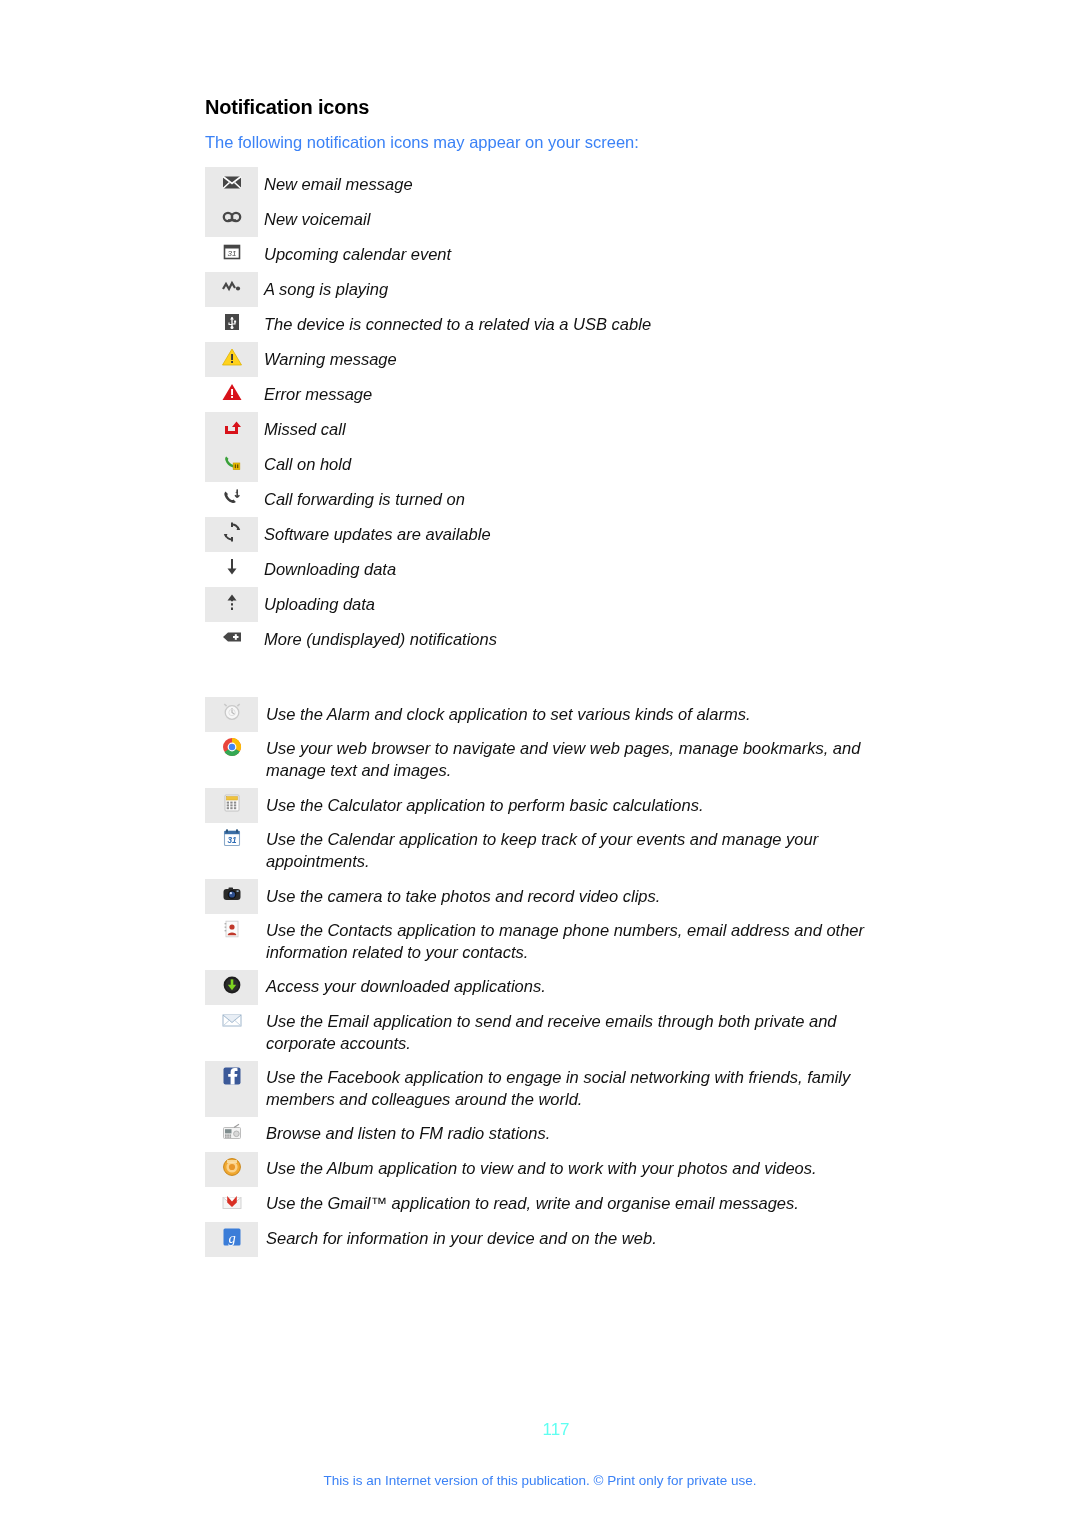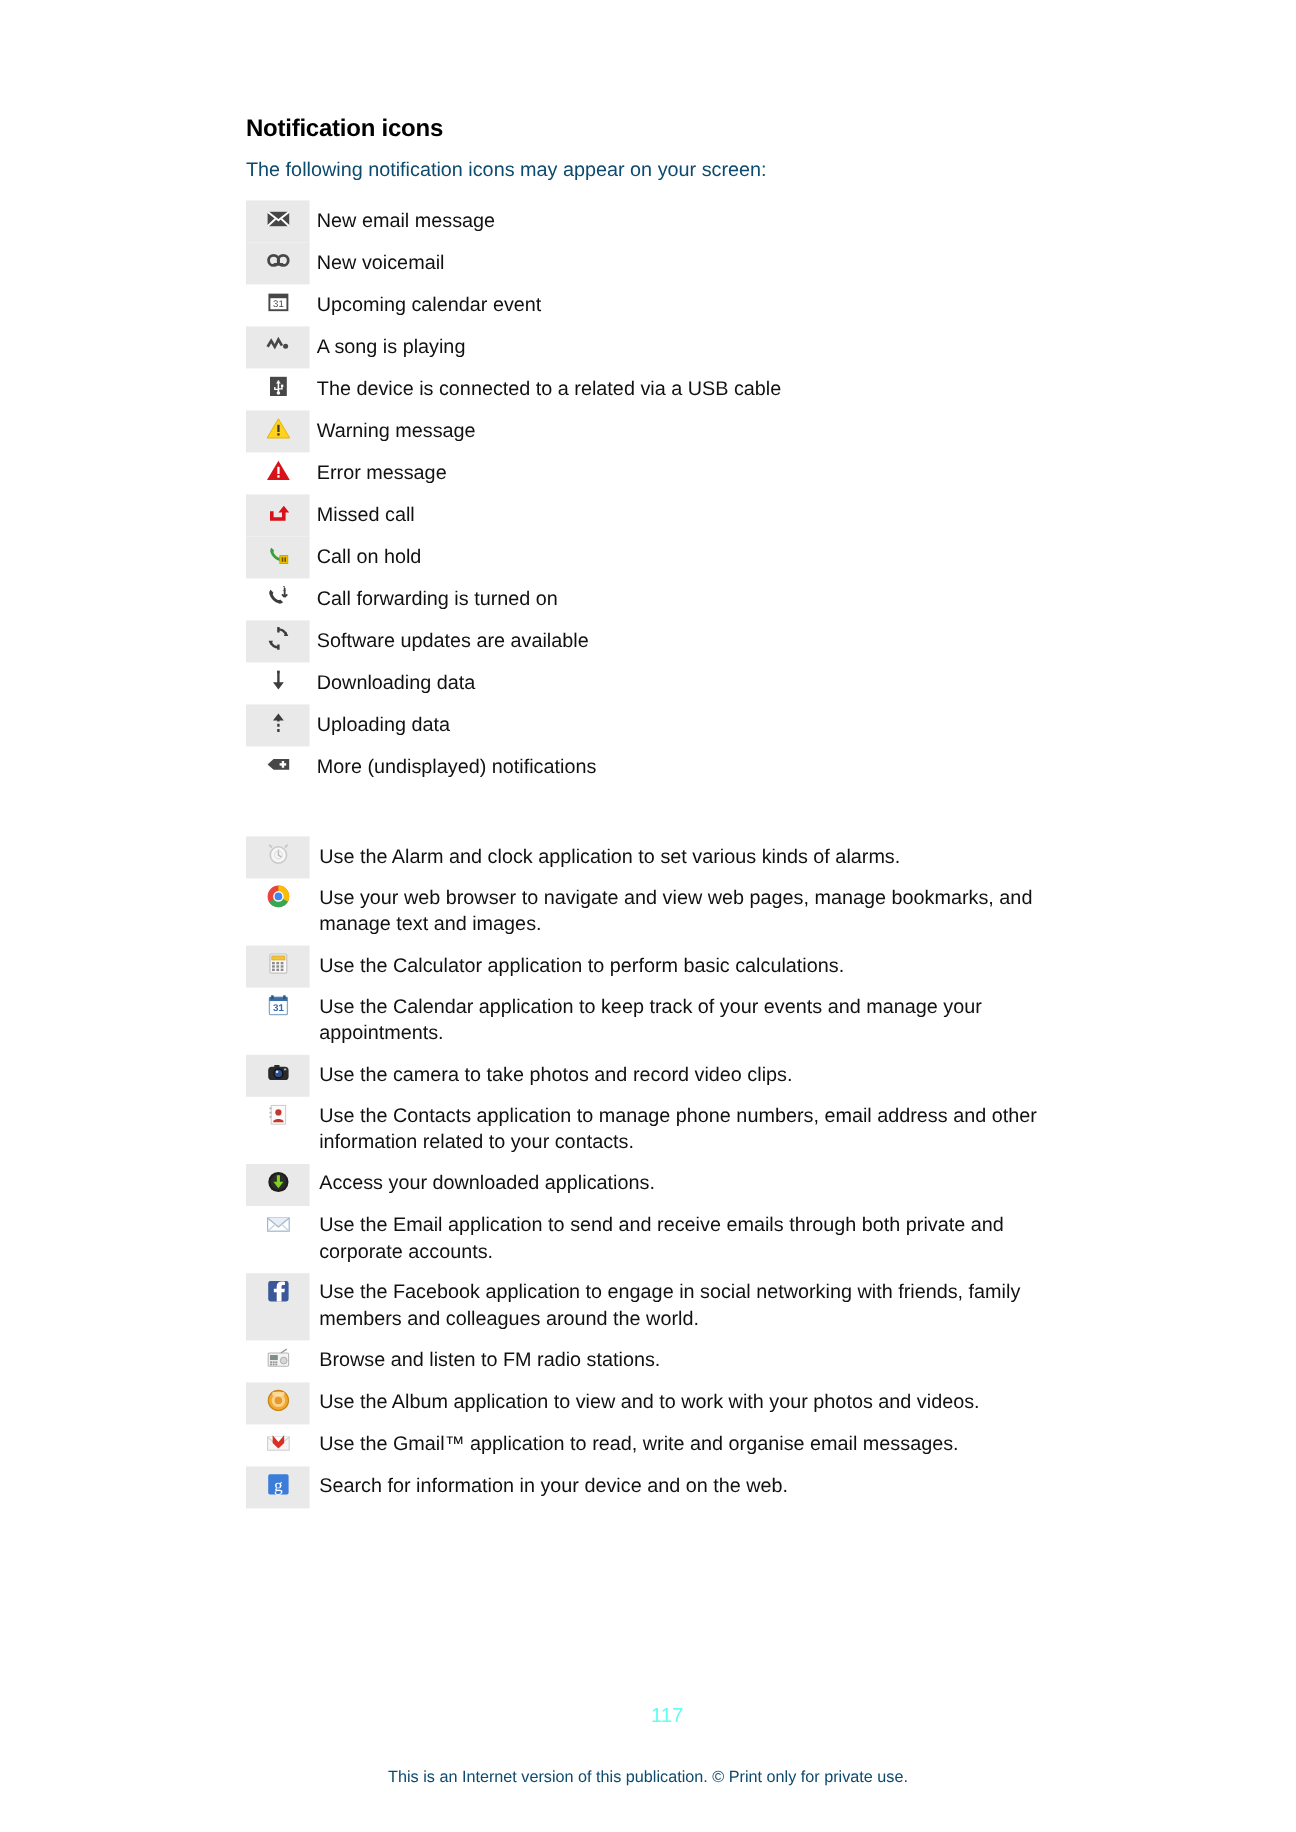--- a/index.html
+++ b/index.html
@@ -35,28 +35,29 @@
     margin: 0 0 12px 0;
     color: #000000;
   }
   h2.section-title.big {
     font-size: 25px;
     margin: 0 0 16px 0;
   }
   p.intro {
     font-size: 16.5px;
     margin: 0 0 14px 0;
-    color: #0c4a6e;
+    color: #3b82f6;
     line-height: 1.35;
   }
 
   
   .icon-table {
     width: 690px;
     border-collapse: collapse;
+    font-style: italic;
   }
   .icon-table .row {
     display: flex;
     align-items: stretch;
     min-height: 35px;
   }
   .icon-table .row.shaded .iconcell {
     background: #e9e9e9;
   }
   .iconcell {
@@ -105,21 +106,21 @@
     color: #5ffff1;
     font-family: "Liberation Sans", sans-serif;
     margin-left: 32px;
   }
   .disclaimer {
     position: absolute;
     left: 0; right: 0;
     top: 1473px;
     text-align: center;
     font-size: 13.5px;
-    color: #0c4a6e;
+    color: #3b82f6;
   }
   .gap-lg { height: 40px; }
 </style>
 </head>
 <body>
 
 <div class="page">
 
   <div class="content">
 

